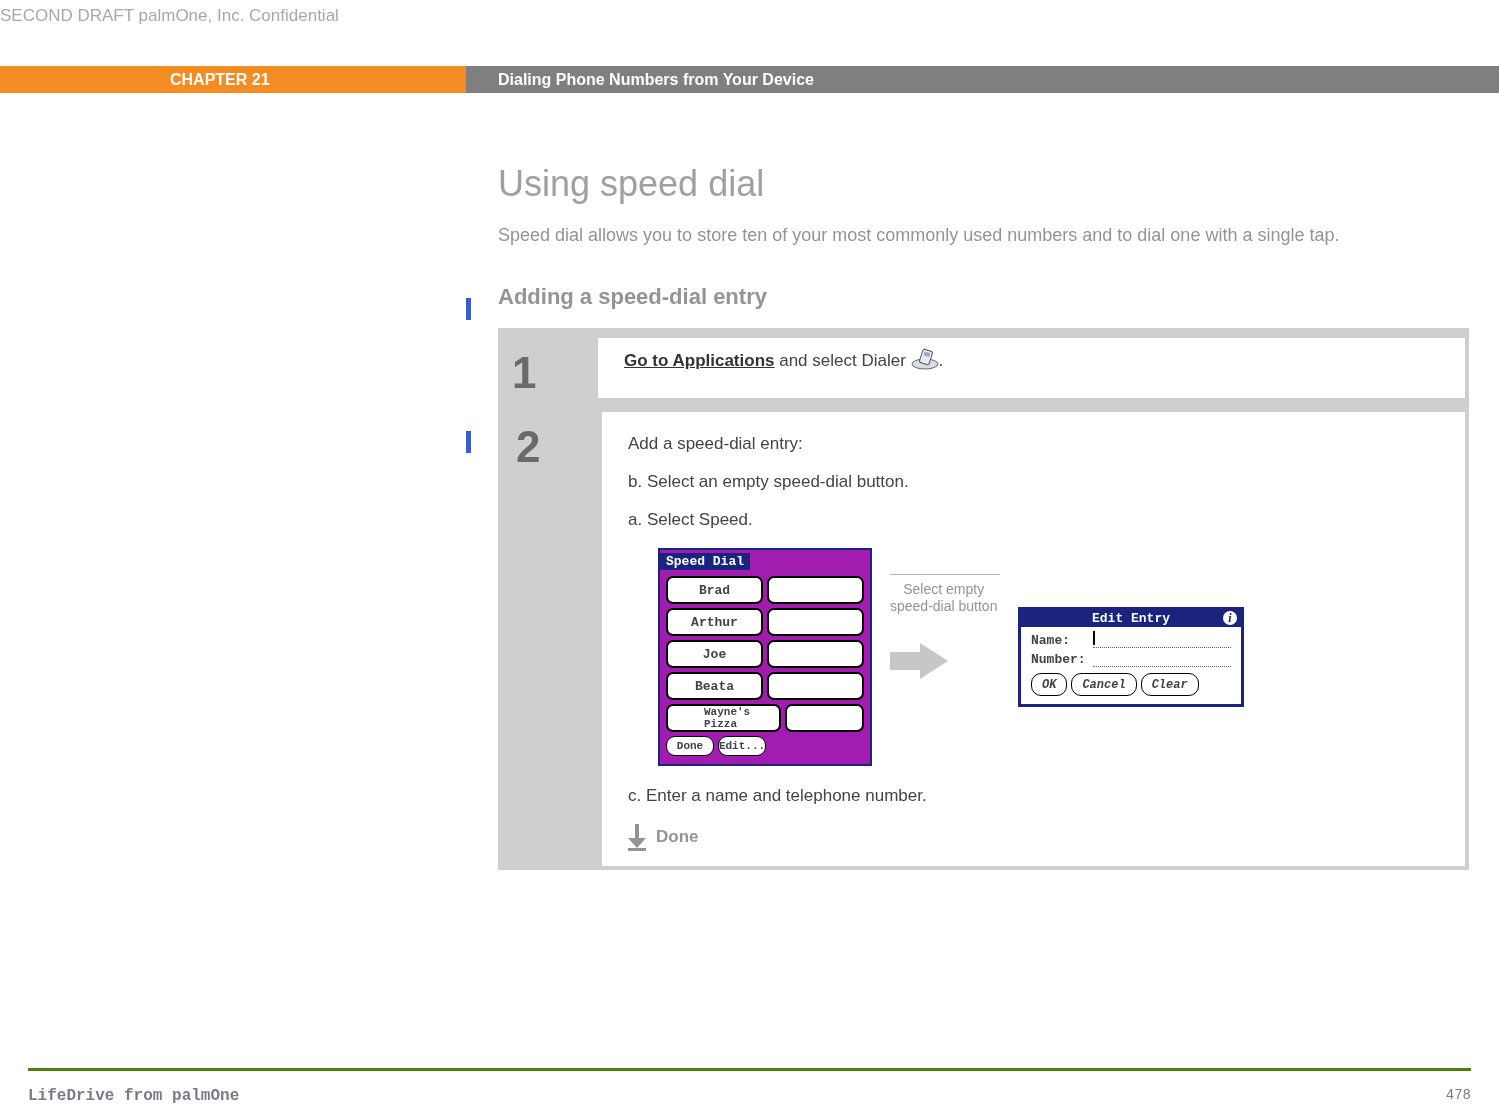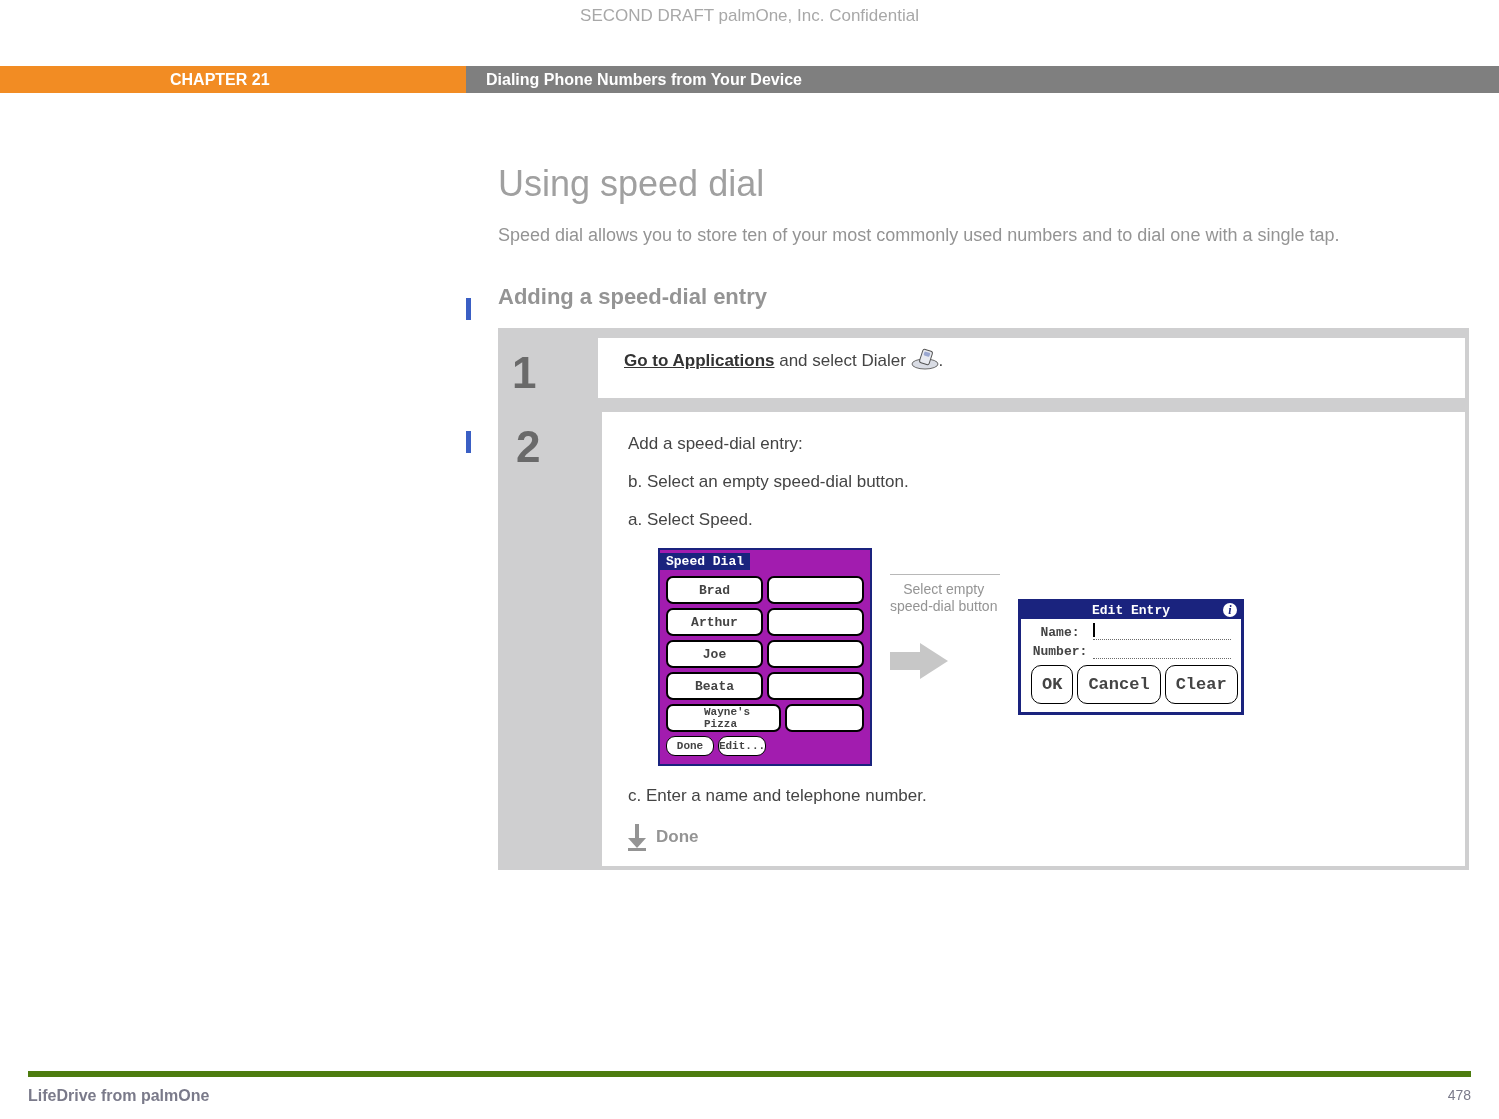--- a/index.html
+++ b/index.html
@@ -11,21 +11,20 @@
     width: 1499px;
   }
   .page {
     width: 1499px;
     min-height: 1119px;
     position: relative;
     box-sizing: border-box;
     padding-bottom: 60px;
   }
   .draft-header {
-    text-align: center;
     color: #a8a8a8;
     font-size: 17px;
     padding-top: 6px;
     padding-bottom: 40px;
   }
   .chapter-bar {
     display: flex;
     align-items: stretch;
     height: 27px;
     margin-bottom: 70px;
@@ -43,21 +42,21 @@
     box-sizing: border-box;
   }
   .chapter-right {
     background: #7f7f7f;
     color: #fff;
     font-weight: bold;
     font-size: 16px;
     flex: 1;
     display: flex;
     align-items: center;
-    padding-left: 20px;
+    padding-left: 32px;
   }
   .content {
     margin-left: 498px;
     margin-right: 30px;
     position: relative;
   }
   .revbar {
     position: absolute;
     left: -32px;
     width: 5px;
@@ -198,41 +197,42 @@
   .edit-body {
     padding: 6px 10px 8px 10px;
     font-family: "Courier New", monospace;
     font-size: 13px;
     font-weight: bold;
   }
   .edit-body .field {
     display: flex;
     margin-bottom: 4px;
   }
-  .edit-body .lbl { width: 58px; text-align: center; margin-right: 4px; }
+  .edit-body .lbl { width: 58px; text-align: left; margin-right: 4px; }
   .edit-body .line {
     flex: 1;
     border-bottom: 1px dotted #6a6a6a;
     height: 14px;
     position: relative;
   }
   .cursor { position: absolute; left: 0; top: -2px; width: 1px; height: 14px; border-left: 2px solid #000; }
   .edit-btns {
     display: flex;
     gap: 4px;
     margin-top: 6px;
   }
   .pill {
     border: 1.5px solid #000;
     border-radius: 10px;
-    padding: 10px 10px;
-    font-size: 17px;
+    padding: 2px 10px;
+    font-size: 12px;
     height: 17px;
     display: flex;
     align-items: center;
+    font-style: italic;
   }
   .mid-col {
     display: flex;
     flex-direction: column;
     align-items: flex-start;
     padding-top: 26px;
     text-align: center;
   }
   .callout {
     color: #949494;
@@ -283,27 +283,28 @@
     border-left: 9px solid transparent;
     border-right: 9px solid transparent;
     border-top: 10px solid #949494;
   }
   .done-icon .bar { position: absolute; left: 0; top: 24px; width: 18px; height: 3px; background: #949494; }
   .footer {
     position: absolute;
     bottom: 14px;
     left: 28px;
     right: 28px;
-    border-top: 6px solid #4d7c0f;
-    padding-top: 10px;
+    border-top: 3px solid #4d7c0f;
+    padding-top: 16px;
     display: flex;
     justify-content: space-between;
     color: #7a7a8a;
     font-size: 16px;
     font-weight: bold;
+    font-family: Liberation Mono, monospace;
   }
   .footer .pageno { font-size: 14px; font-weight: normal; }
 </style>
 </head>
 <body>
 
 <div class="page">
 
   <div class="draft-header">SECOND DRAFT palmOne, Inc.  Confidential</div>
 

